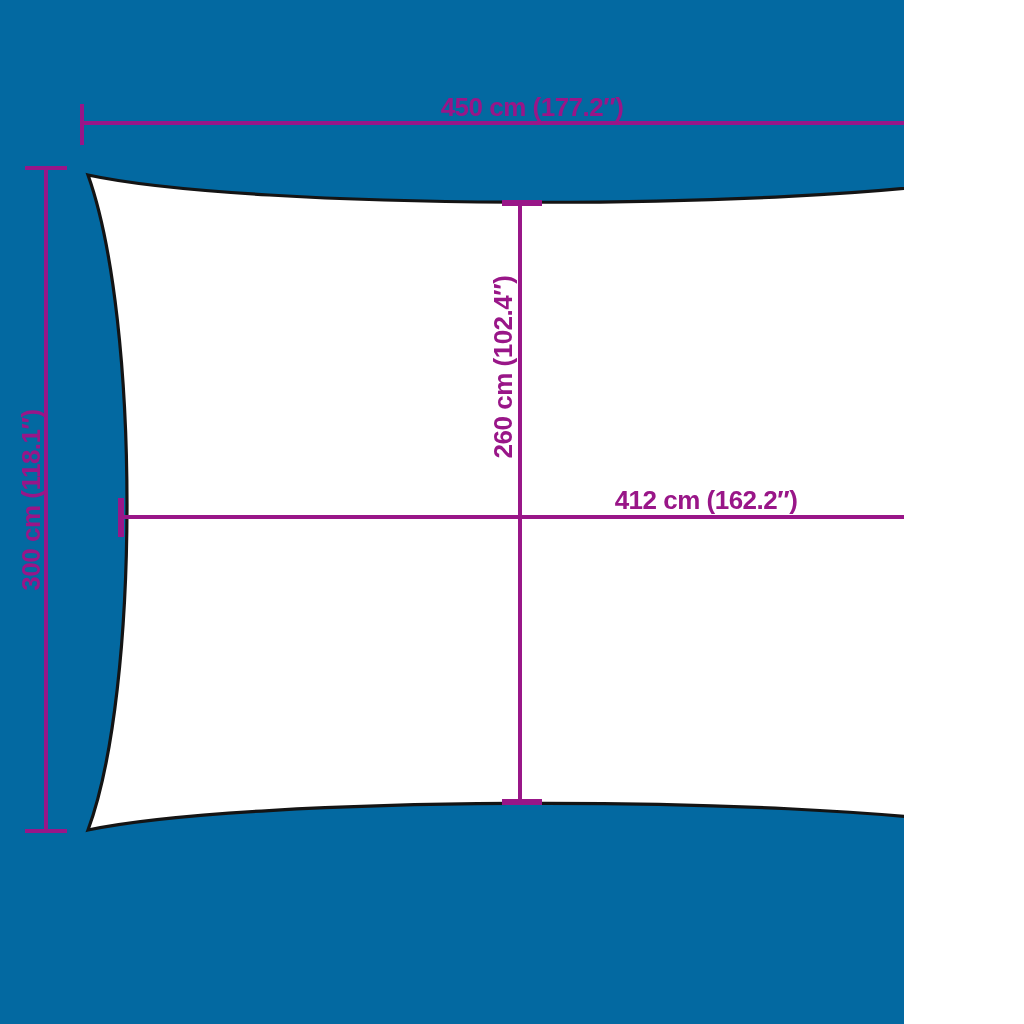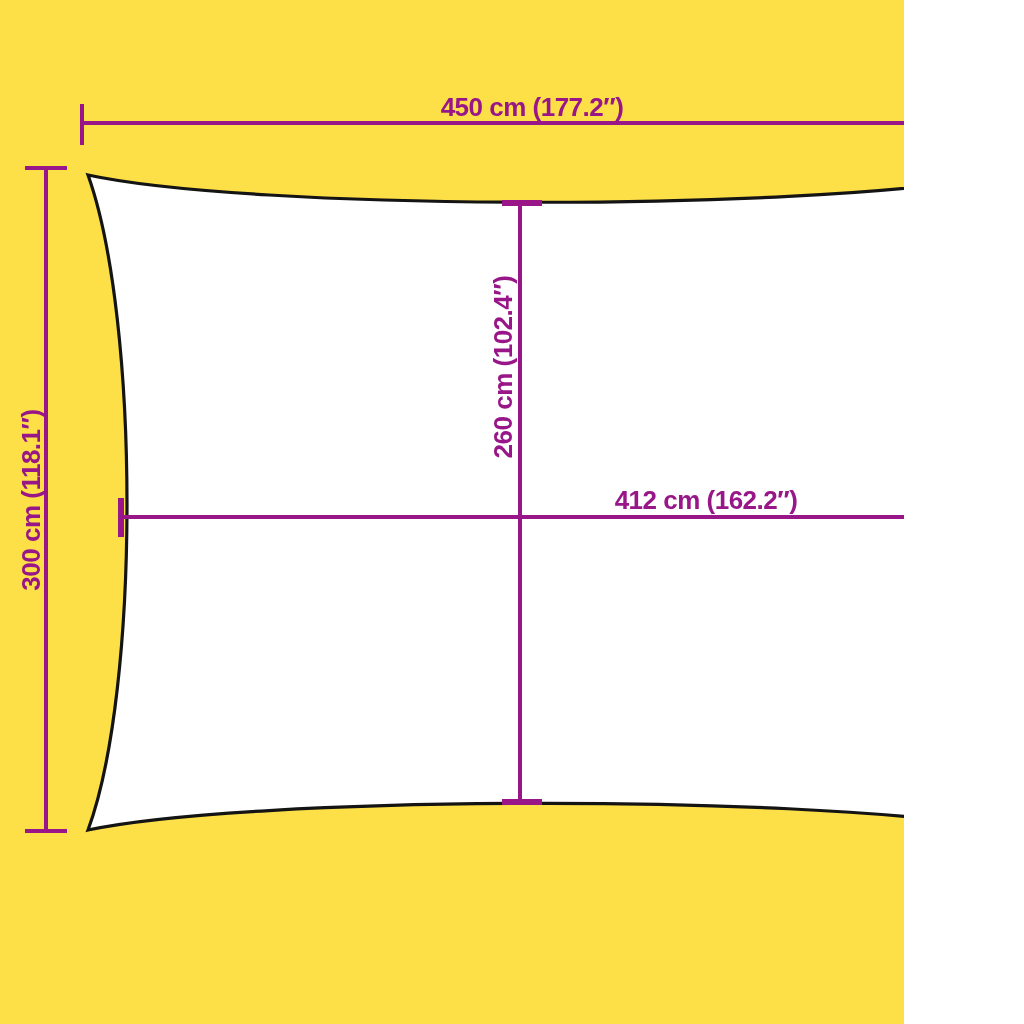--- a/index.html
+++ b/index.html
@@ -4,21 +4,21 @@
 <style>
   html, body {
     margin: 0;
     padding: 0;
     background: #ffffff;
   }
   .canvas {
     position: relative;
     width: 904px;
     height: 1024px;
-    background: #fde047;
+    background: #0369a1;
     overflow: hidden;
   }
   svg {
     display: block;
   }
   .dim-text {
     font-family: "Liberation Sans", sans-serif;
     font-weight: bold;
     font-size: 26px;
     letter-spacing: -0.5px;

